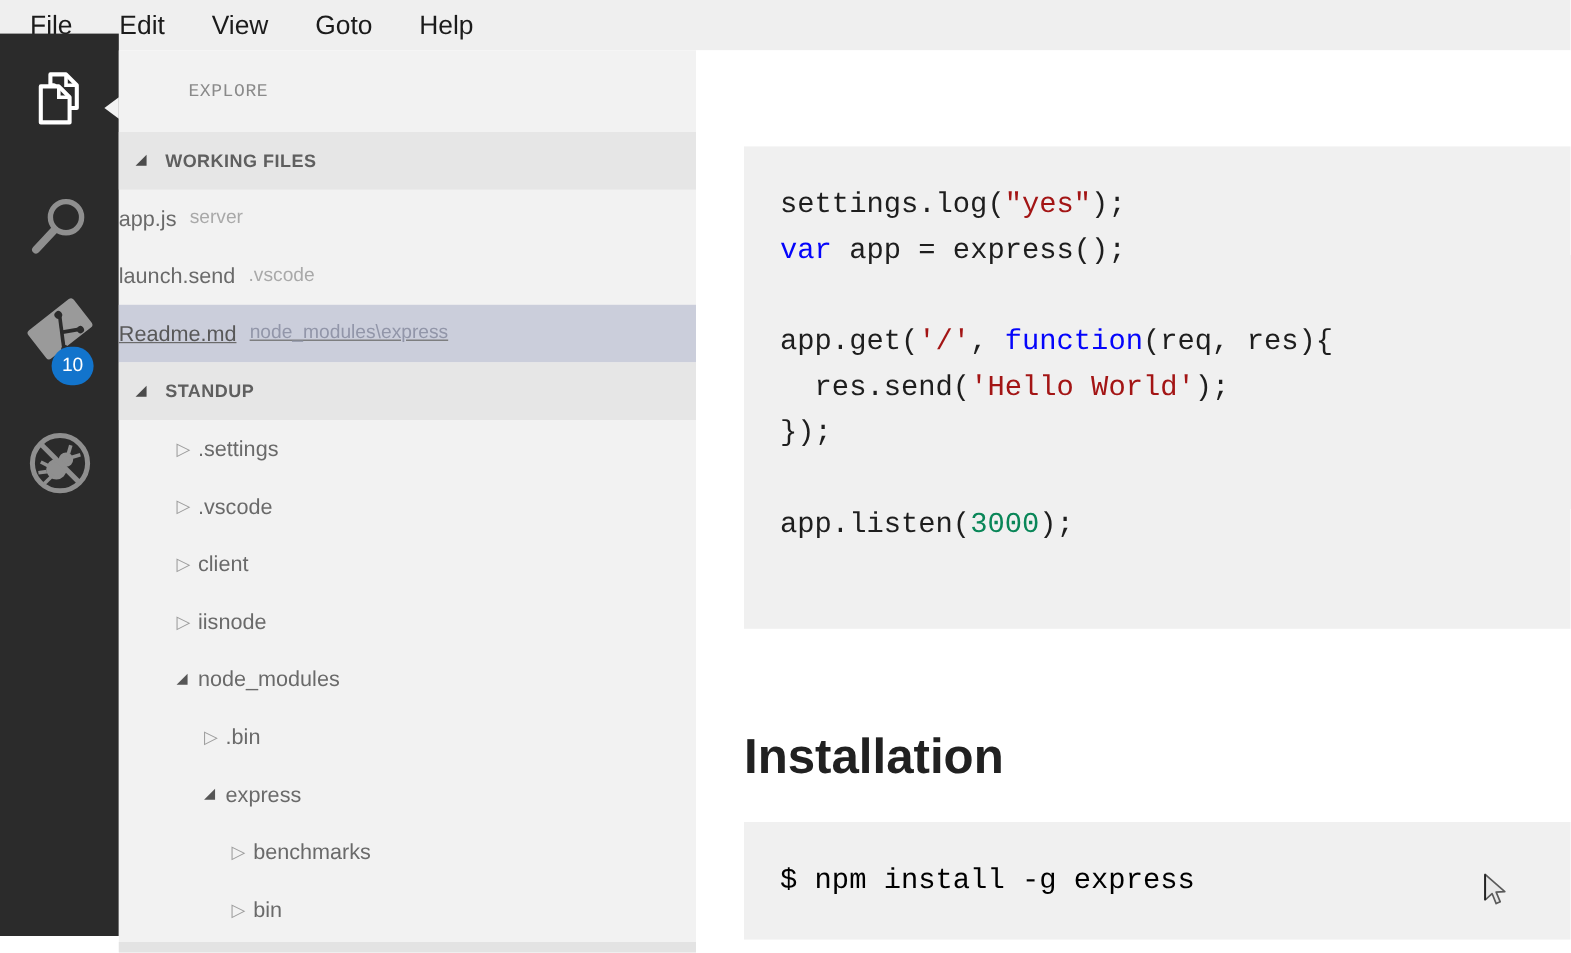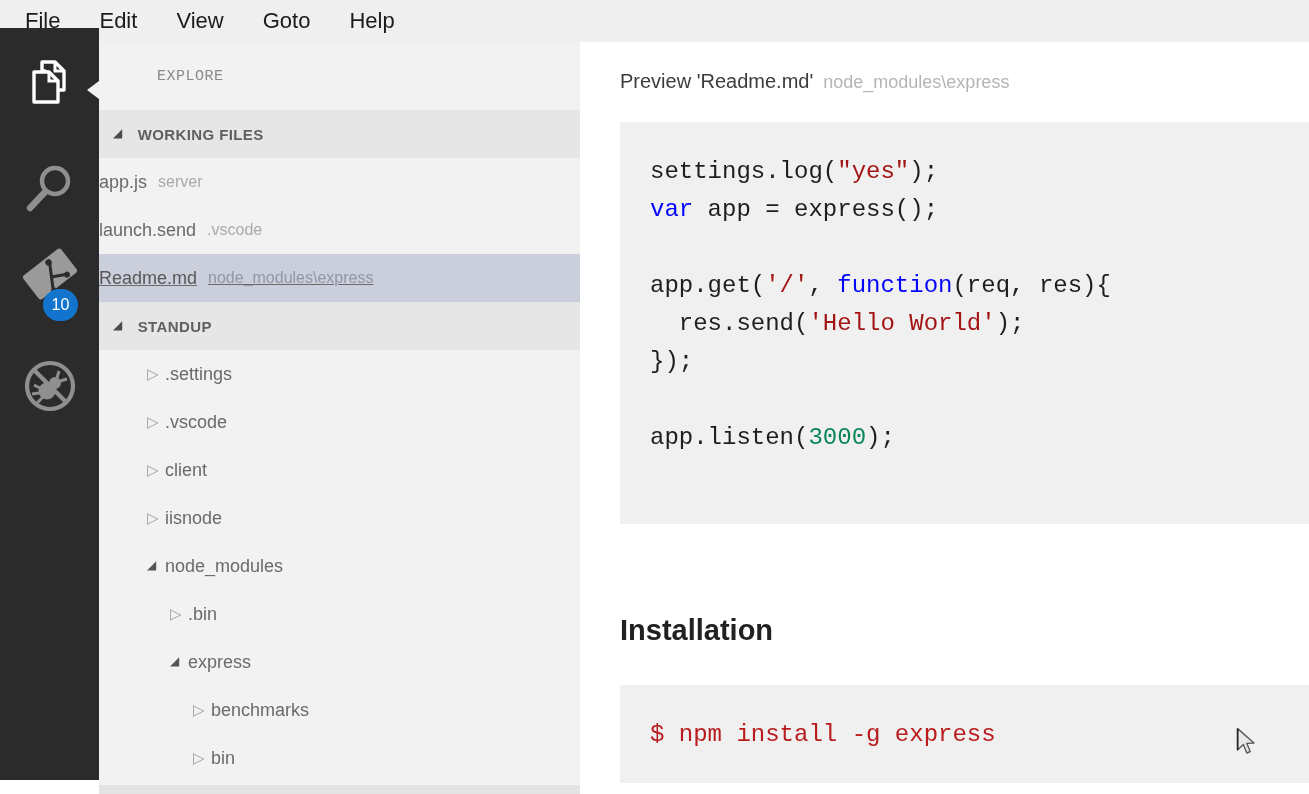--- a/index.html
+++ b/index.html
@@ -49,26 +49,26 @@
   .editor { position:absolute; left:580px; top:42px; width:729px; height:752px; background:#ffffff; }
   .preview-title { position:absolute; left:40px; top:28px; font-size:20px; color:#3c3c3c; white-space:nowrap; }
   .preview-title .path { font-size:18px; color:#b5b5b5; margin-left:10px; }
   .code-block { position:absolute; left:40px; right:0; top:80px; height:402px;
     background:#f0f0f0; padding:31px 0 0 30px; overflow:hidden; }
   .code-line { font-family:"Liberation Mono","DejaVu Sans Mono",monospace;
     font-size:24px; line-height:38px; white-space:pre; color:#1e1e1e; }
   .tok-kw  { color:var(--keyword); }
   .tok-str { color:var(--string); }
   .tok-num { color:var(--number); }
-  .md-heading { position:absolute; left:40px; top:566px; font-size:29px; line-height:44px;
+  .md-heading { position:absolute; left:40px; top:566px; font-size:41px; line-height:44px;
     font-weight:bold; color:#212121;text-align:center; }
   .shell-block { position:absolute; left:40px; right:0; top:643px; height:98px;
     background:#f0f0f0; display:flex; align-items:center; padding-left:30px; overflow:hidden; }
   .shell-line { font-family:"Liberation Mono","DejaVu Sans Mono",monospace;
-    font-size:24px; color:#b91c1c; white-space:pre; }
+    font-size:24px; color:#000000; white-space:pre; }
   .mouse-cursor { position:absolute; left:654px; top:684px; }
 </style>
 </head>
 <body>
 
 <div class="app">
 
   <div class="menubar">
       <div class="menu-item">File</div>
       <div class="menu-item">Edit</div>
@@ -197,23 +197,20 @@
         <div class="row tree-row" style="padding-left: 94px;">
           <span class="twisty col">▷</span>
           <span class="item-name">bin</span>
         </div>
       </div>
 
     <div class="sidebar-bottom-strip"></div>
   </div>
 
   <div class="editor">
-    <div class="preview-title">
-      <span>Preview 'Readme.md'</span><span class="path">node_modules\express</span>
-    </div>
 
     <div class="code-block">
       <div>
           <div class="code-line"><span>settings.log(</span><span class="tok-str">"yes"</span><span>);</span></div>
           <div class="code-line"><span class="tok-kw">var</span><span> app = express();</span></div>
           <div class="code-line">&nbsp;</div>
           <div class="code-line"><span>app.get(</span><span class="tok-str">'/'</span><span>, </span><span class="tok-kw">function</span><span>(req, res){</span></div>
           <div class="code-line"><span>  res.send(</span><span class="tok-str">'Hello World'</span><span>);</span></div>
           <div class="code-line"><span>});</span></div>
           <div class="code-line">&nbsp;</div>

